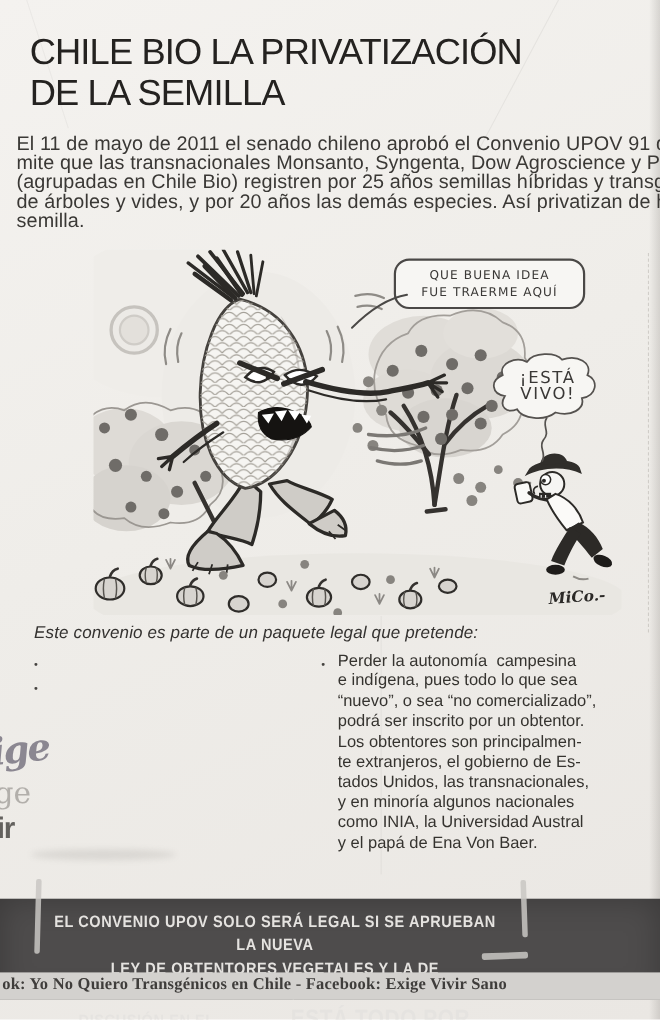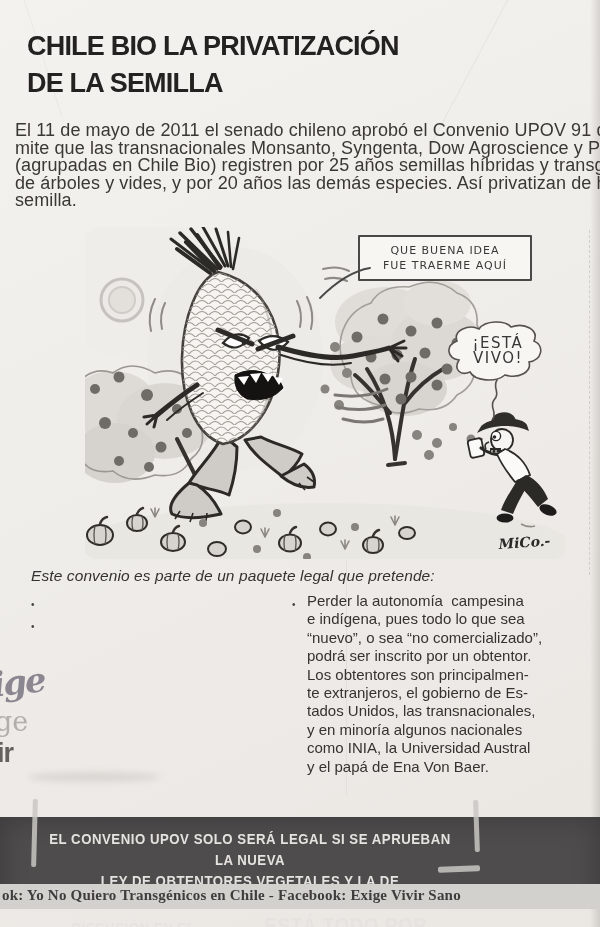--- a/index.html
+++ b/index.html
@@ -4,28 +4,28 @@
 <style>
   html,body{margin:0;padding:0;}
   .page{
     position:relative;width:600px;height:927px;overflow:hidden;
     background:linear-gradient(155deg,#f4f2ef 0%,#efede9 45%,#eae7e3 100%);
     font-family:"Liberation Sans",sans-serif;color:#35322f;
   }
   .abs{position:absolute;}
   .pre{white-space:pre;}
   
-  .title{left:27px;top:28px;font-size:27px;line-height:37px;font-weight:700;
+  .title{left:27px;top:28px;font-size:33px;line-height:37px;font-weight:400;
          letter-spacing:-0.8px;color:#242220;}
   .intro{left:15px;top:122px;width:578px;font-size:18px;line-height:17.6px;
          color:#3a3835;letter-spacing:0.1px;}
   
   .cartoon{left:85px;top:227px;width:480px;height:332px;}
   .bubble1{left:358px;top:235px;width:174px;height:46px;border:2px solid #4a4846;
-           border-radius:1px;background:#f7f6f3;text-align:center;
+           border-radius:14px;background:#f7f6f3;text-align:center;
            font-family:"DejaVu Sans",sans-serif;font-size:11px;line-height:15px;
            letter-spacing:1px;color:#3a3836;padding-top:6px;box-sizing:border-box;}
   .bubble1-tail{left:316px;top:264px;width:58px;height:38px;}
   .bubble2-cloud{left:441px;top:320px;width:112px;height:112px;}
   .bubble2-text{left:452px;top:336px;width:92px;text-align:center;
            font-family:"DejaVu Sans",sans-serif;font-size:15px;line-height:15px;
            letter-spacing:1.5px;color:#3a3836;}
   .fold-line{left:589px;top:230px;height:345px;width:0;border-left:1px dashed #b9b5af;opacity:.55;}
   
   .lead{left:31px;top:567px;font-size:15.5px;color:#343230;letter-spacing:0.1px;font-style:italic;}

